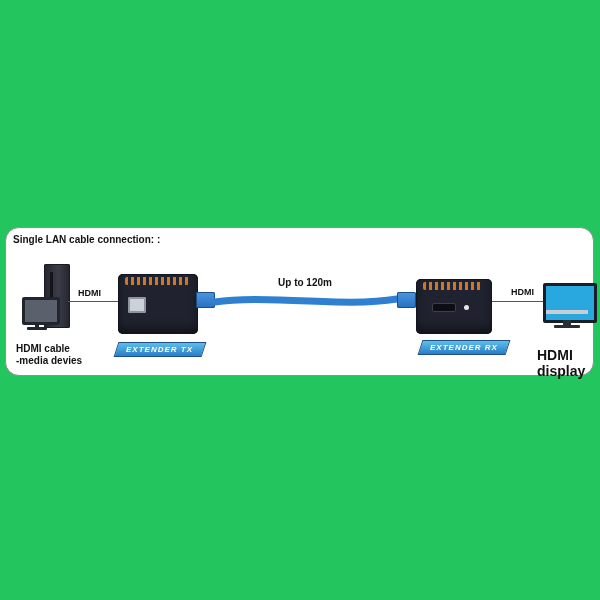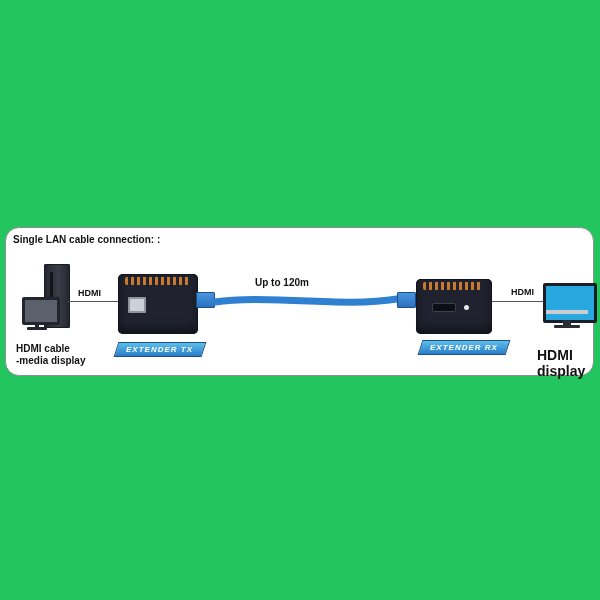--- a/index.html
+++ b/index.html
@@ -36,21 +36,21 @@
   .hdmi-slot{position:absolute;left:432px;top:303px;width:22px;height:7px;background:#0c0e14;
              border:1px solid #3a3f4c;border-radius:2px;}
   .led-dot{position:absolute;left:464px;top:305px;width:5px;height:5px;background:#e8e8e8;border-radius:50%;}
 
   
   .plug{position:absolute;width:19px;height:16px;background:linear-gradient(#4a97e0,#2a6fc0);
         border-radius:2px;box-shadow:inset 0 0 0 1px #1d4f86;}
   .plug-left{left:196px;top:292px;}
   .plug-right{left:397px;top:292px;}
   .cable-svg{position:absolute;left:213px;top:288px;}
-  .cable-label{position:absolute;left:255px;top:277px;width:100px;text-align:left;
+  .cable-label{position:absolute;left:255px;top:277px;width:100px;text-align:center;
                font-size:10px;font-weight:bold;}
 
   .hdmi-line-right{position:absolute;left:492px;top:301px;width:54px;height:1px;background:#555;}
   .hdmi-label-right{position:absolute;left:511px;top:287px;font-size:9px;font-weight:bold;}
 
   
   .disp-screen{position:absolute;left:543px;top:283px;width:48px;height:34px;
                background:#29a8e0;border:3px solid #1b1e26;border-radius:2px;}
   .disp-strip{position:absolute;left:546px;top:310px;width:42px;height:4px;background:#c9cdd2;}
   .disp-stand{position:absolute;left:563px;top:320px;width:8px;height:5px;background:#2a2d36;}
@@ -112,17 +112,17 @@
 
   <div class="badge badge-tx">
     <span>EXTENDER TX</span>
   </div>
   <div class="badge badge-rx">
     <span>EXTENDER RX</span>
   </div>
 
   <div class="caption-left">
     <div>HDMI cable</div>
-    <div>-media display</div>
+    <div>-media devies</div>
   </div>
   <div class="caption-right">HDMI display</div>
 
 </div>
 
 </body></html>

